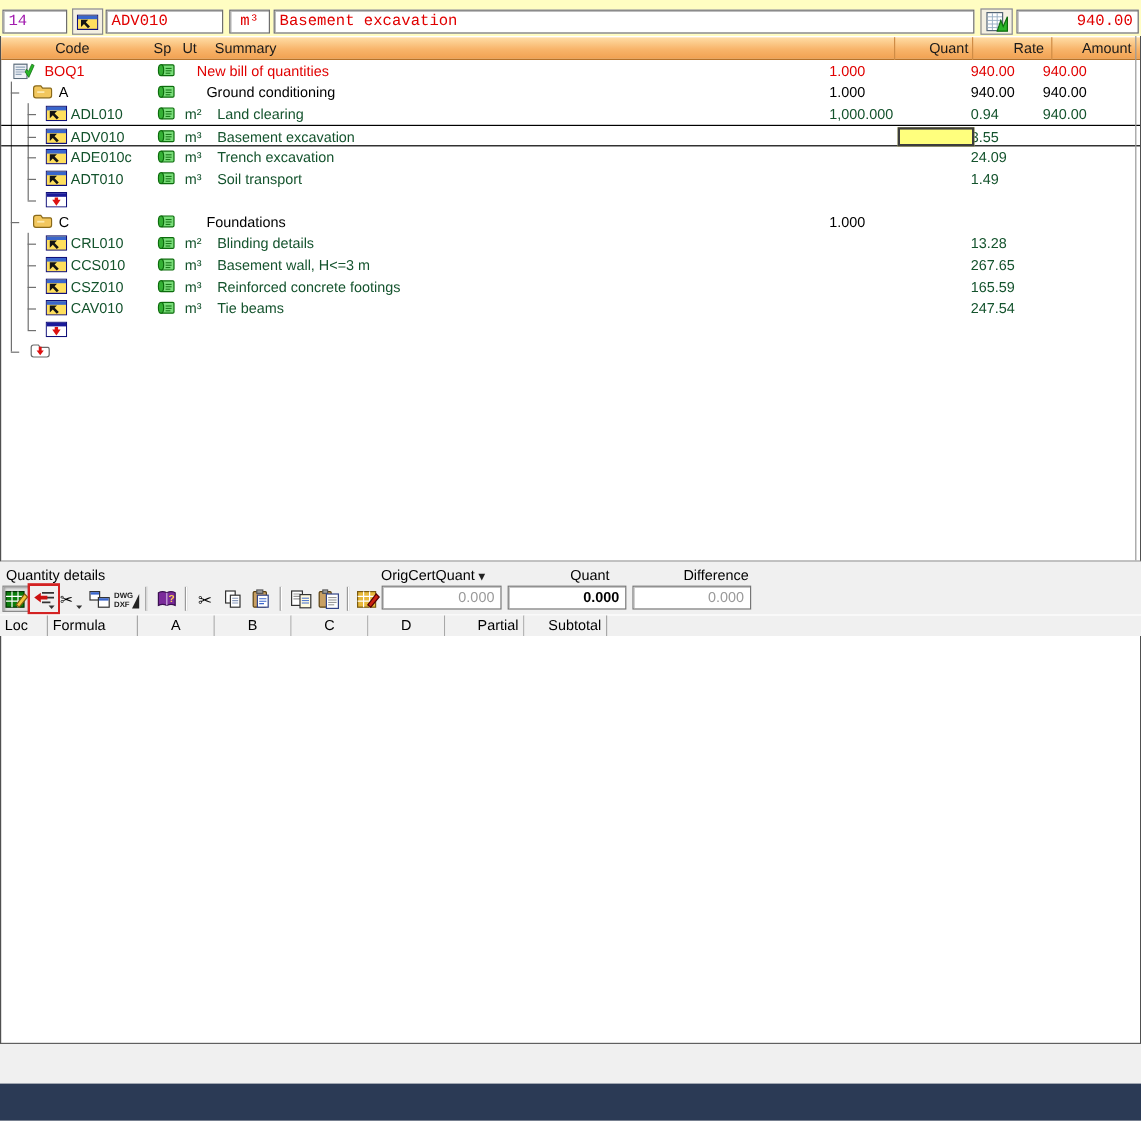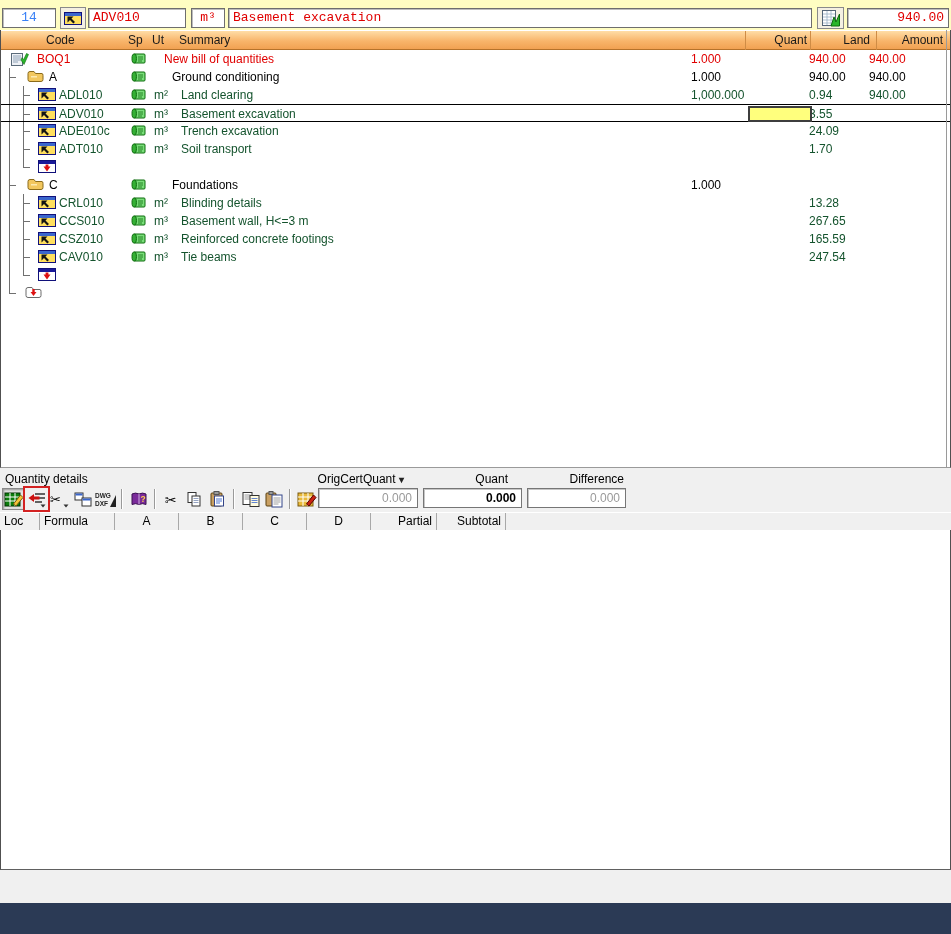--- a/index.html
+++ b/index.html
@@ -52,21 +52,21 @@
   
   #taskbar{position:absolute;left:0;top:903px;width:951px;height:31px;background:#2b3a55;}
   svg{display:block}
 </style>
 </head>
 <body>
 
 <div class="screen">
 
   <div id="topbar">
-    <div class="tbox" style="left:2px;width:54px;color:#3b82f6;text-align:center;">14</div>
+    <div class="tbox" style="left:2px;width:54px;color:#a21caf;text-align:left;">14</div>
     <div class="tbtn-top" style="left:60px;width:26px;">
       <span>
           <svg width="18" height="13" viewBox="0 0 18 13">
             <rect x="0.5" y="0.5" width="17" height="12" fill="#ffdf5e" stroke="#10107a"></rect>
             <rect x="1" y="1" width="16" height="3" fill="#3a66cc"></rect>
             <path d="M3.5 10.5 L3.5 4.5 L9.5 4.5 L7.5 6.5 L11 10 L9.3 11.5 L6 8 Z" fill="#141414"></path>
           </svg>
         </span>
     </div>
     <div class="tbox" style="left:88px;width:98px;">ADV010</div>
@@ -84,21 +84,21 @@
     <div class="tbox" style="left:847px;width:102px;text-align:right;">940.00</div>
   </div>
 
   <div id="boqpane">
     <div id="boq-header">
       <span style="left:45px">Code</span>
       <span style="left:127px">Sp</span>
       <span style="left:151px">Ut</span>
       <span style="left:178px">Summary</span>
       <span class="hnum" style="left:700px;width:106px">Quant</span>
-      <span class="hnum" style="left:812px;width:57px">Land</span>
+      <span class="hnum" style="left:812px;width:57px">Rate</span>
       <span class="hnum" style="left:872px;width:70px">Amount</span>
       <i class="hsep" style="left:744px"></i>
       <i class="hsep" style="left:809px"></i>
       <i class="hsep" style="left:875px"></i>
     </div>
     <div id="boq-rows">
       <div class="tline" style="left:8px;top:18px;height:225px"></div>
       <div class="tline" style="left:22px;top:36px;height:81px"></div>
       <div class="tline" style="left:22px;top:144px;height:81px"></div>
     <div class="brow c-red">
@@ -221,21 +221,21 @@
           <span style="left:58px">ADT010</span>
           <span class="icon" style="left:130px;top:3px">
             <svg width="15" height="12" viewBox="0 0 15 12">
               <rect x="3" y="1" width="11" height="9" rx="1" fill="#79dd79" stroke="#0c6c0c"></rect>
               <ellipse cx="3.2" cy="5.5" rx="2.2" ry="4.6" fill="#34b034" stroke="#0c6c0c"></ellipse>
               <path d="M7 4 h5 M7 6 h5 M7 8 h4" stroke="#0c6c0c" stroke-width="0.8"></path>
             </svg>
           </span>
           <span style="left:153px">m³</span>
           <span style="left:180px">Soil transport</span>
-          <span class="num" style="left:808px;width:56px">1.70</span>
+          <span class="num" style="left:808px;width:56px">1.49</span>
         </div>
         <div class="brow c-black">
           <i class="dash" style="left:22px"></i>
           <span class="icon" style="left:37px">
             <svg width="18" height="13" viewBox="0 0 18 13">
               <rect x="0.5" y="0.5" width="17" height="12" fill="#ffffff" stroke="#10107a"></rect>
               <rect x="1" y="1" width="16" height="3" fill="#1a1a9a"></rect>
               <path d="M9 11.5 L5.5 6.5 h2.1 V4.5 h2.8 v2 h2.1 Z" fill="#dd1111"></path>
             </svg>
           </span>

